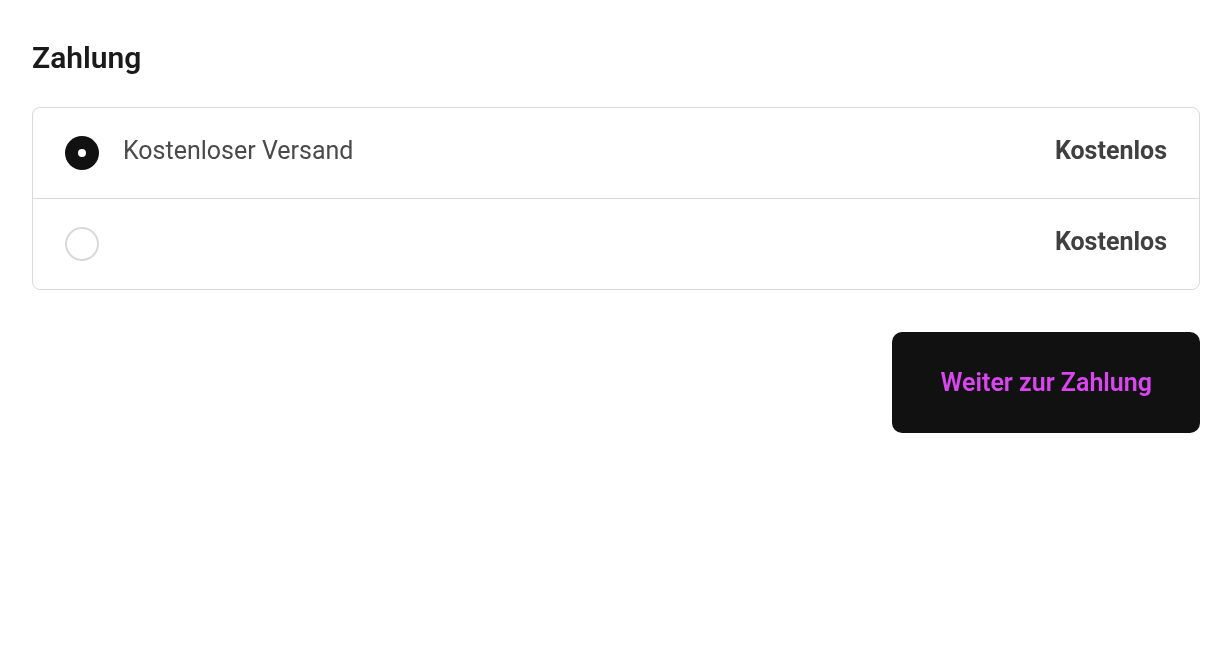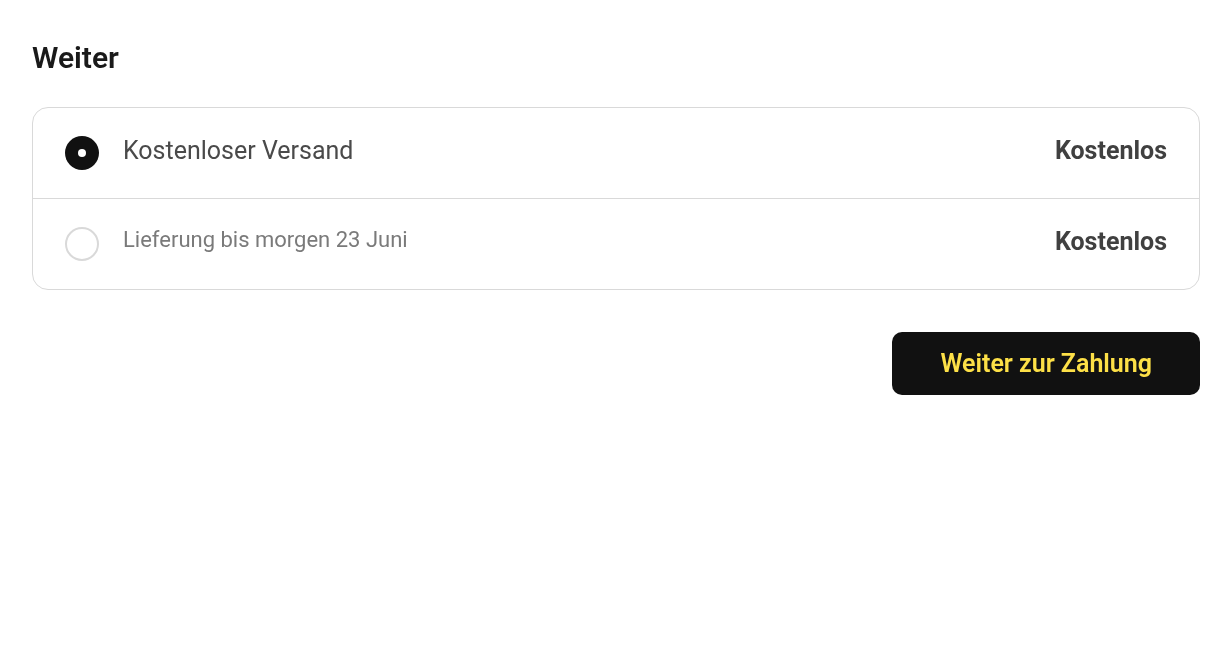--- a/index.html
+++ b/index.html
@@ -14,21 +14,21 @@
       width: 1232px;
     }
     .section-title {
       font-size: 30px;
       font-weight: 600;
       color: #1a1a1a;
       margin-bottom: 32px;
     }
     .shipping-options {
       border: 1px solid #d9d9d9;
-      border-radius: 16px;
+      border-radius: 8px;
       overflow: hidden;
     }
     .shipping-option {
       display: flex;
       align-items: flex-start;
       padding: 28px 32px;
       cursor: pointer;
       gap: 24px;
     }
     .shipping-option + .shipping-option {
@@ -86,52 +86,51 @@
       color: #404040;
       white-space: nowrap;
     }
     .actions {
       display: flex;
       justify-content: flex-end;
       margin-top: 42px;
     }
     .continue-button {
       background: #111;
-      color: #fde047;
+      color: #d946ef;
       border: none;
       border-radius: 10px;
-      padding: 17px 48px;
+      padding: 36px 48px;
       font-size: 25px;
       font-weight: 600;
       cursor: pointer;
       font-family: inherit;
     }
   </style>
 </head>
 <body>
 
-<h1 class="section-title">Weiter</h1>
+<h1 class="section-title">Zahlung</h1>
 
 <div class="shipping-options">
 
   <div class="shipping-option">
     <div class="radio selected"></div>
     <div class="option-body">
       <div class="option-text">
         <span class="option-label">Kostenloser Versand</span>
       </div>
       <span class="option-price">Kostenlos</span>
     </div>
   </div>
 
   <div class="shipping-option">
     <div class="radio unselected"></div>
     <div class="option-body">
       <div class="option-text">
-        <span class="option-subtext">Lieferung bis morgen 23 Juni</span>
       </div>
       <span class="option-price">Kostenlos</span>
     </div>
   </div>
 
 </div>
 
 <div class="actions">
   <button class="continue-button">Weiter zur Zahlung</button>
 </div>

